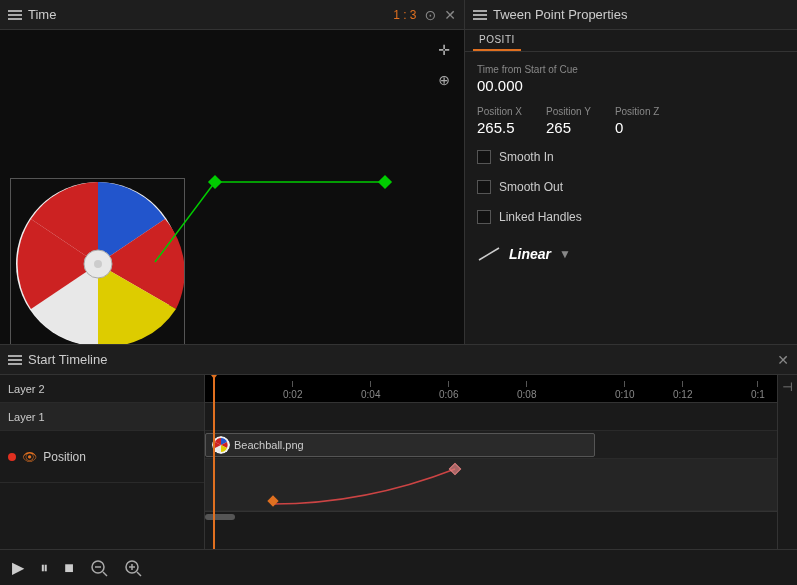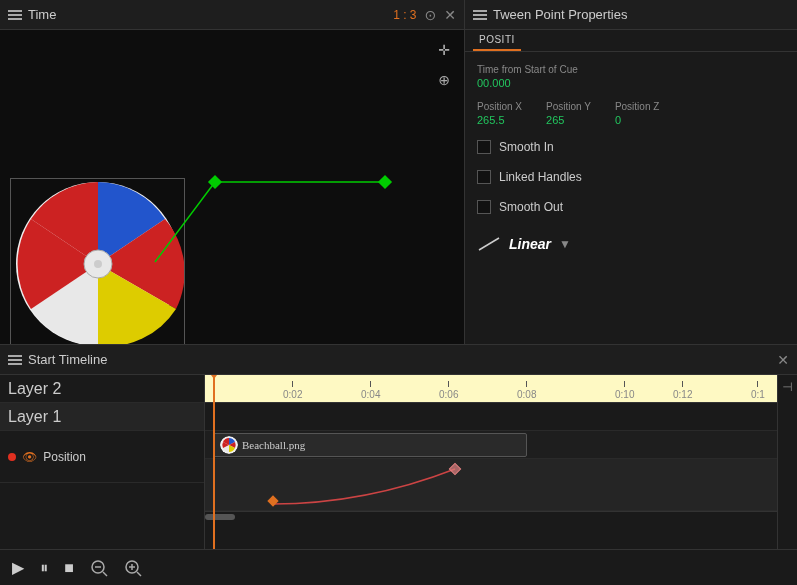--- a/index.html
+++ b/index.html
@@ -158,22 +158,22 @@
       flex-direction: column;
       gap: 12px;
       justify-content: flex-end;
     }
     .props-field-label {
       color: #888;
       font-size: 10px;
       margin-bottom: 2px;
     }
     .props-field-value {
-      color: #22c55e;
-      font-size: 11px;
+      color: #ffffff;
+      font-size: 15px;
     }
     .props-row {
       display: flex;
       gap: 24px;
     }
     .props-field {
       display: flex;
       flex-direction: column;
     }
     .checkbox-row {
@@ -266,21 +266,21 @@
       color: #fff;
       font-size: 12px;
       border-bottom: 1px solid #333;
     }
     .timeline-layer-label {
       height: 28px;
       display: flex;
       align-items: center;
       padding: 0 8px;
       color: #ccc;
-      font-size: 16px;
+      font-size: 11px;
       border-bottom: 1px solid #2a2a2a;
     }
     .timeline-layer-label.active {
       background: #252525;
     }
     .layer-property-label {
       height: 52px;
       display: flex;
       align-items: center;
       padding: 0 8px;
@@ -302,21 +302,21 @@
     }
     .timeline-tracks {
       flex: 1;
       overflow: hidden;
       position: relative;
       display: flex;
       flex-direction: column;
     }
     .timeline-ruler {
       height: 28px;
-      background: #fef9c3;
+      background: #000000;
       border-bottom: 1px solid #333;
       position: relative;
       display: flex;
       align-items: flex-end;
     }
     .ruler-mark {
       position: absolute;
       bottom: 2px;
       display: flex;
       flex-direction: column;
@@ -530,26 +530,26 @@
         </div>
       </div>
 
       <div class="checkbox-row">
         <div class="checkbox-box"></div>
         <span class="checkbox-label">Smooth In</span>
       </div>
 
       <div class="checkbox-row">
         <div class="checkbox-box"></div>
-        <span class="checkbox-label">Linked Handles</span>
+        <span class="checkbox-label">Smooth Out</span>
       </div>
 
       <div class="checkbox-row">
         <div class="checkbox-box"></div>
-        <span class="checkbox-label">Smooth Out</span>
+        <span class="checkbox-label">Linked Handles</span>
       </div>
 
       <div class="interpolation-row">
         <svg class="interp-icon" viewBox="0 0 24 16">
           <line x1="2" y1="14" x2="22" y2="2" stroke="#ccc" stroke-width="1.5"></line>
         </svg>
         <button class="interp-dropdown">
           <span>Linear</span>
           <span class="chevron-down">▼</span>
         </button>
@@ -609,21 +609,21 @@
           </div>
 
         <div class="playhead" style="left: 8px; height: 200px;">
           <div class="playhead-triangle"></div>
         </div>
       </div>
 
       <div class="timeline-track-row layer2"></div>
 
       <div class="timeline-track-row layer1">
-        <div class="timeline-clip" style="left: 8px; width: 314px; font-family: Liberation Serif, serif;">
+        <div class="timeline-clip" style="left: 0; width: 390px;">
           <div class="clip-icon">
             <svg width="18" height="18" viewBox="0 0 18 18">
               <circle cx="9" cy="9" r="9" fill="#f0f0f0"></circle>
               <path d="M9,9 L3,6 A7,7 0 0,1 9,2 Z" fill="#cc2222"></path>
               <path d="M9,9 L9,2 A7,7 0 0,1 15,6 Z" fill="#2255cc"></path>
               <path d="M9,9 L15,6 A7,7 0 0,1 15,12 Z" fill="#cc2222"></path>
               <path d="M9,9 L15,12 A7,7 0 0,1 9,16 Z" fill="#ddcc00"></path>
               <path d="M9,9 L9,16 A7,7 0 0,1 3,12 Z" fill="#e8e8e8"></path>
               <path d="M9,9 L3,12 A7,7 0 0,1 3,6 Z" fill="#cc2222"></path>
             </svg>

